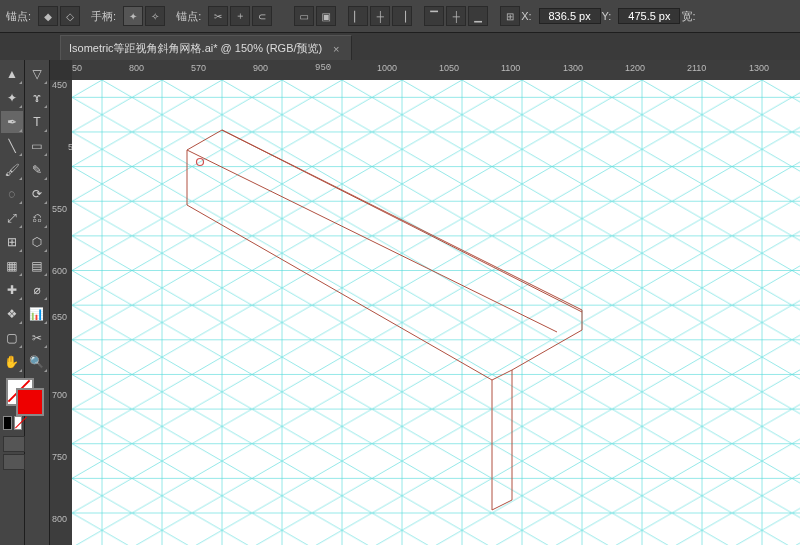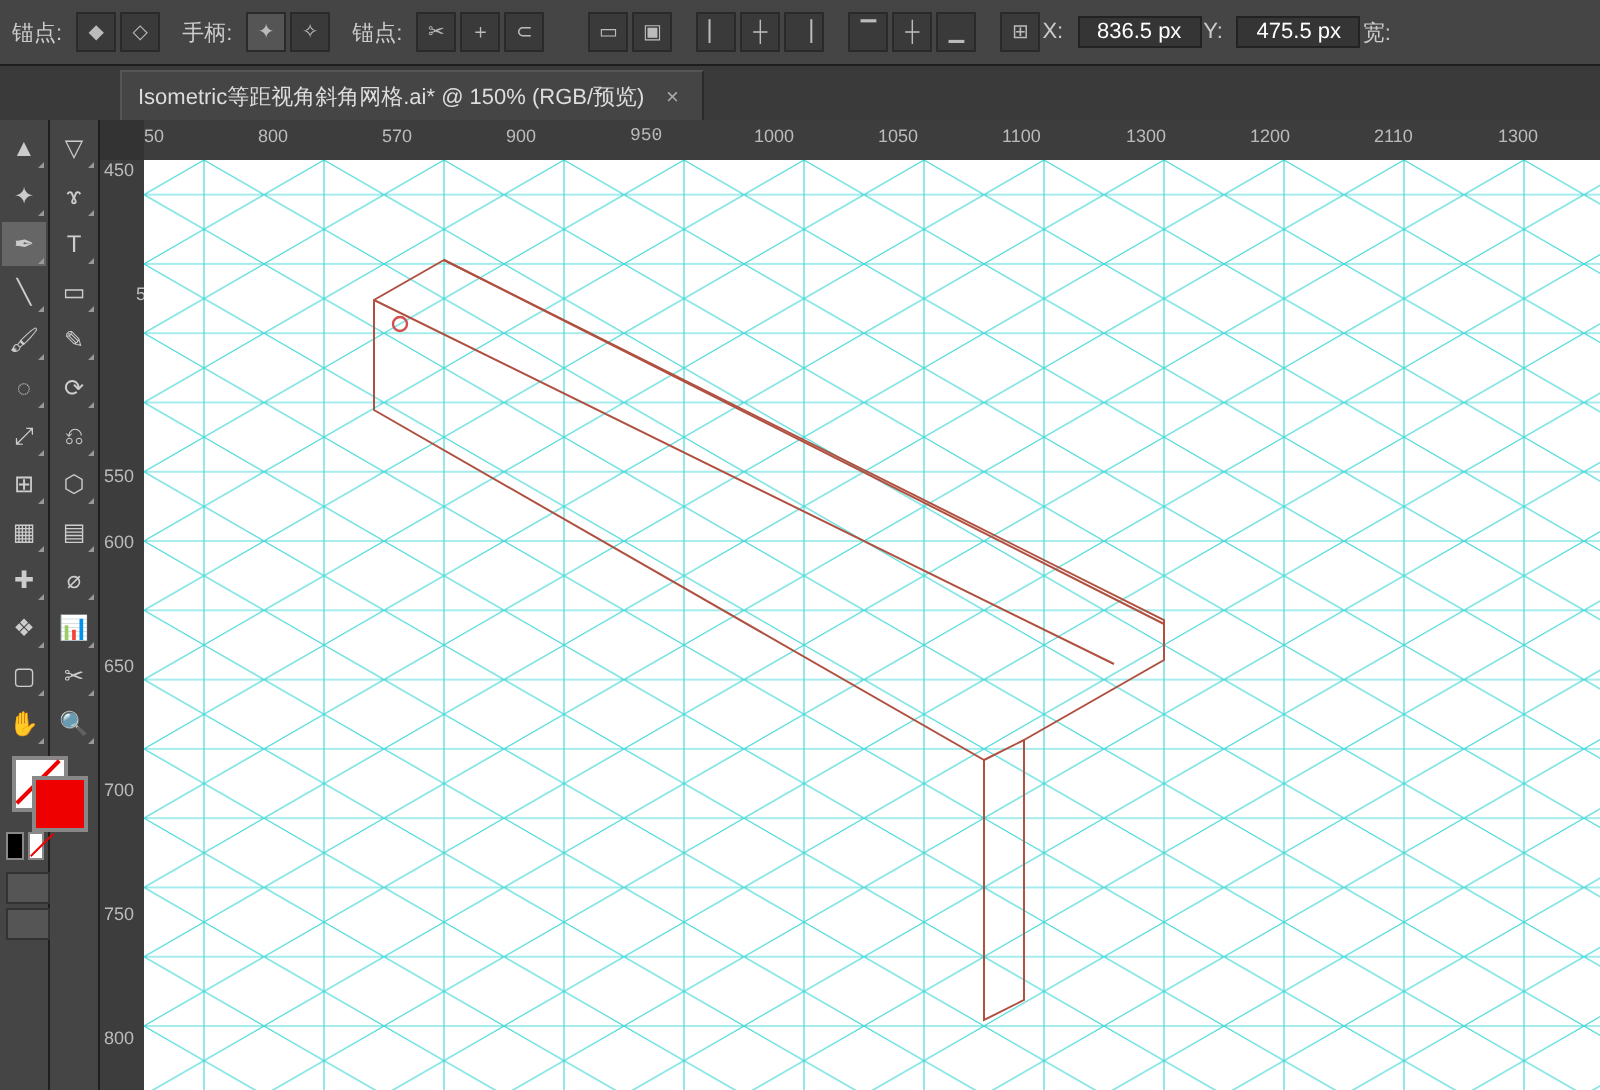--- a/index.html
+++ b/index.html
@@ -146,23 +146,23 @@
         <span style="left: 367px;">1050</span>
         <span style="left: 429px;">1100</span>
         <span style="left: 491px;">1300</span>
         <span style="left: 553px;">1200</span>
         <span style="left: 615px;">2110</span>
         <span style="left: 677px;">1300</span>
       </div>
     <div class="ruler-v" id="rv">
         <span style="top: 0px;">450</span>
         <span style="top: 62px; padding-left: 16px;">500</span>
-        <span style="top: 124px; margin-top: 29px;">550</span>
+        <span style="top: 124px;">550</span>
         <span style="top: 186px;">600</span>
-        <span style="top: 248px;">650</span>
+        <span style="top: 232px;">650</span>
         <span style="top: 310px;">700</span>
         <span style="top: 372px;">750</span>
         <span style="top: 434px;">800</span>
       </div>
     <div class="canvas">
       <svg width="760" height="480">
         <defs>
           <pattern id="iso" width="60" height="34.64" patternUnits="userSpaceOnUse">
             <path d="M0 17.32 L30 0 L60 17.32 L30 34.64 Z M30 0 L30 34.64 M0 17.32 L60 17.32" stroke="#4dd9d9" stroke-width="0.6" fill="none"></path>
           </pattern>

